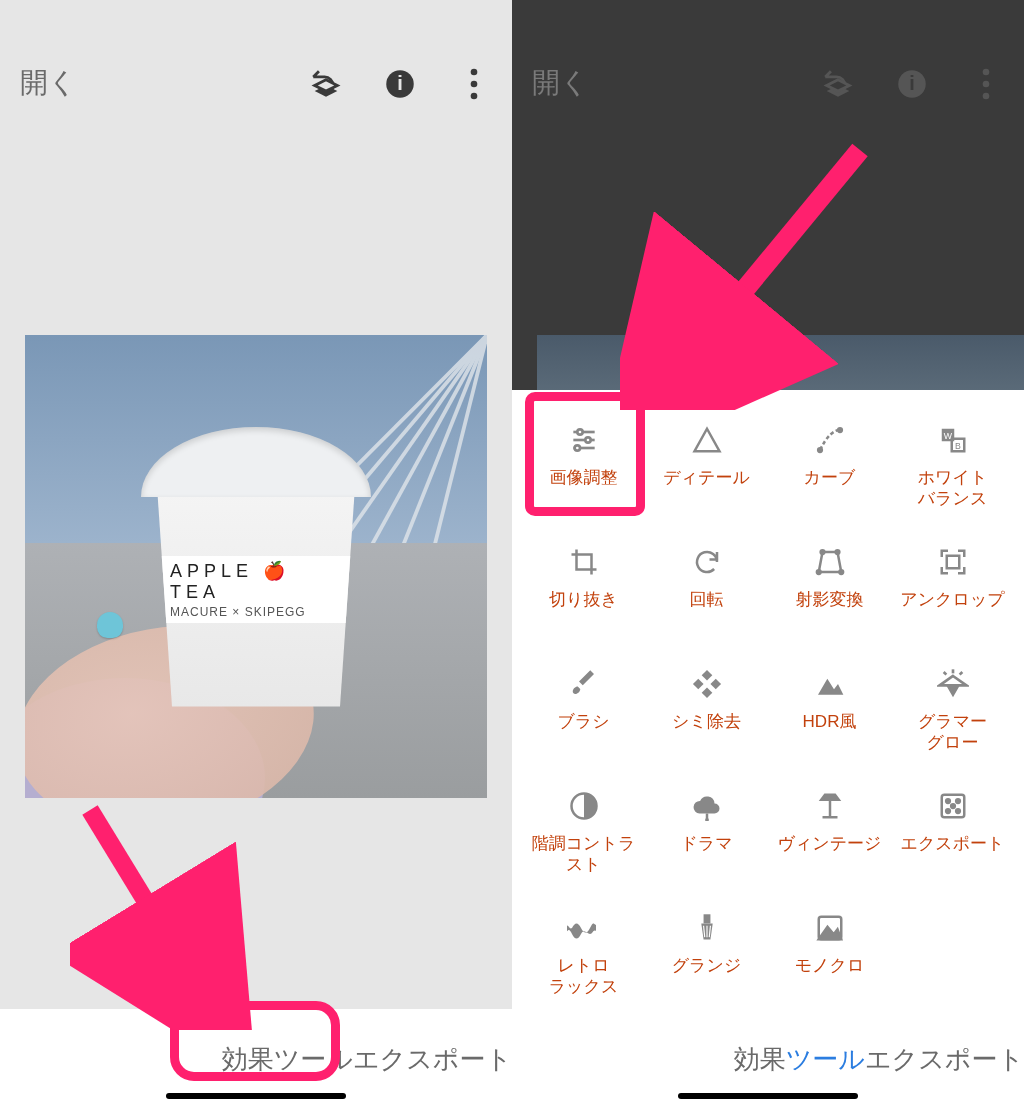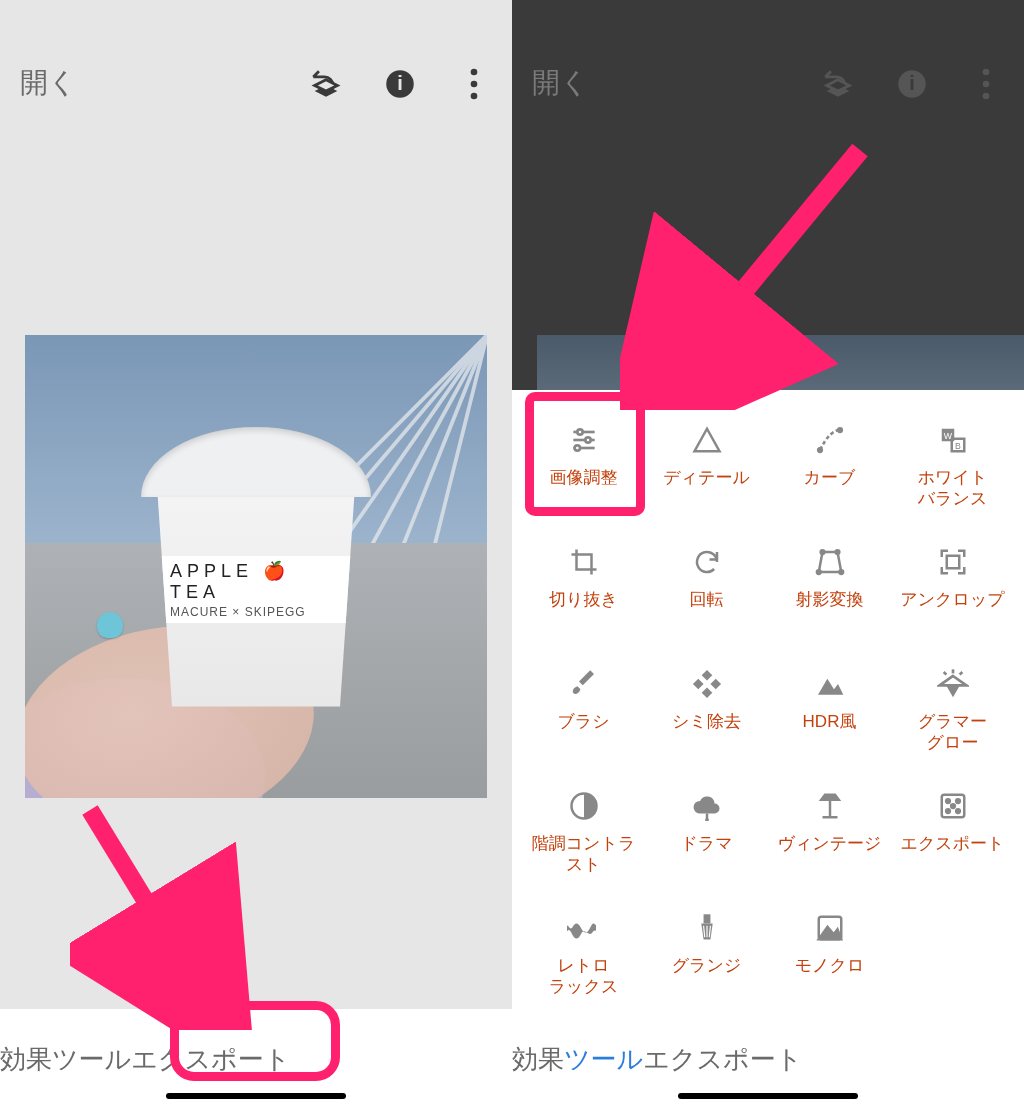--- a/index.html
+++ b/index.html
@@ -17,21 +17,21 @@
 .bld{position:absolute;top:45%;left:0;right:0;bottom:0;background:linear-gradient(180deg,#aeb1b5 0%,#9a9d9f 100%)}
 .cup{position:absolute;left:50%;top:50%;transform:translate(-50%,-50%);width:230px;height:280px}
 .lid{position:absolute;top:0;left:50%;transform:translateX(-50%);width:230px;height:70px;background:#eef0f2;border-radius:50%/100%;border-bottom-left-radius:0;border-bottom-right-radius:0;box-shadow:0 3px 6px rgba(0,0,0,.15) inset}
 .body2{position:absolute;top:45px;left:50%;transform:translateX(-50%);width:200px;height:235px;background:linear-gradient(180deg,#f5f5f5,#e8e8e8);clip-path:polygon(0 0,100% 0,92% 100%,8% 100%);display:flex;align-items:center;justify-content:center}
 .lbl{background:#fff;border-radius:6px;padding:4px 14px;text-align:left}
 .lbl .t1{font-size:18px;letter-spacing:5px;font-weight:500;color:#222}
 .lbl .t2{font-size:12px;letter-spacing:1px;color:#555;margin-top:2px}
 .hand{position:absolute;left:-10px;bottom:-30px;width:300px;height:200px;background:radial-gradient(ellipse at 40% 40%,#e8c6b8,#d9b5a6);border-radius:50%;transform:rotate(-10deg);opacity:.9}
 .sleeve{position:absolute;left:-40px;bottom:-80px;width:280px;height:200px;background:#b5aed0;border-radius:50%}
 .nail{position:absolute;width:26px;height:26px;background:#6ec5d8;border-radius:50% 50% 40% 40%;box-shadow:0 1px 2px rgba(0,0,0,.2)}
-.bnav{position:absolute;left:0;right:0;bottom:0;height:100px;background:#fff;display:flex;align-items:center;justify-content:flex-start;font-size:26px;color:#6a6a6a}
+.bnav{position:absolute;left:0;right:0;bottom:0;height:100px;background:#fff;display:flex;align-items:center;justify-content:flex-end;font-size:26px;color:#6a6a6a}
 .home{position:absolute;left:50%;bottom:10px;transform:translateX(-50%);width:180px;height:6px;background:#000;border-radius:3px}
 
 .ring{position:absolute;border:9px solid #ff206e;border-radius:24px;pointer-events:none}
 .ring-tool{width:170px;height:80px;left:170px;bottom:28px}
 .arrow-svg{position:absolute;pointer-events:none}
 
 .rp{background:#fff}
 .rp .upper{height:390px;background:#3a3a3a;position:relative}
 .rp .header .open{color:#7a7a7a}
 .rp .hicons .ic{color:#555}

